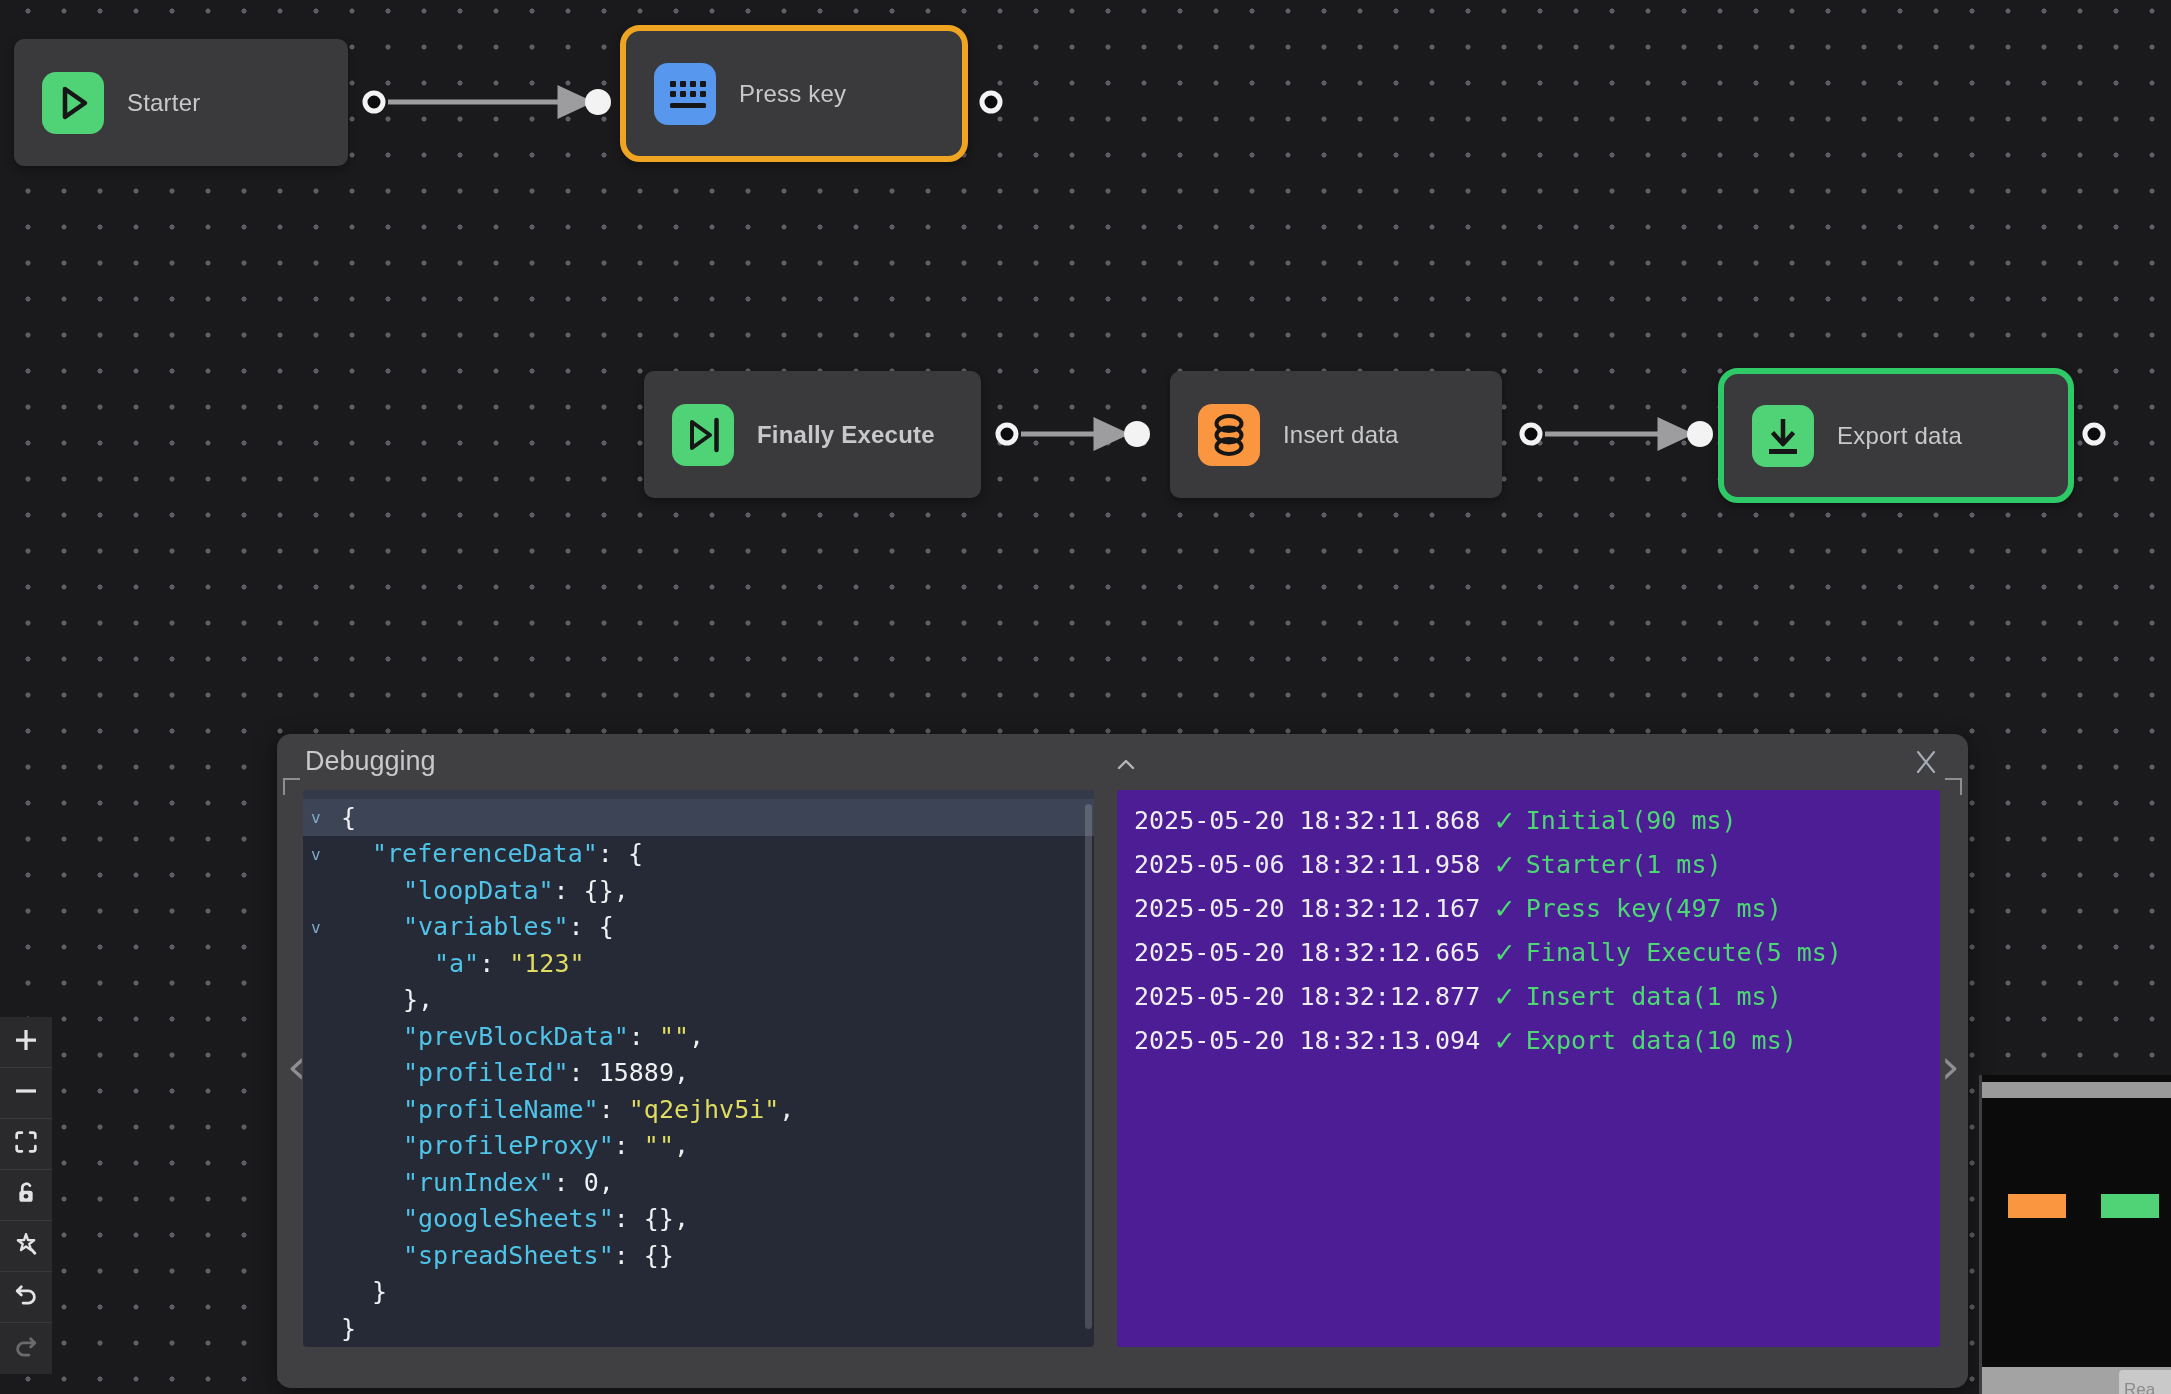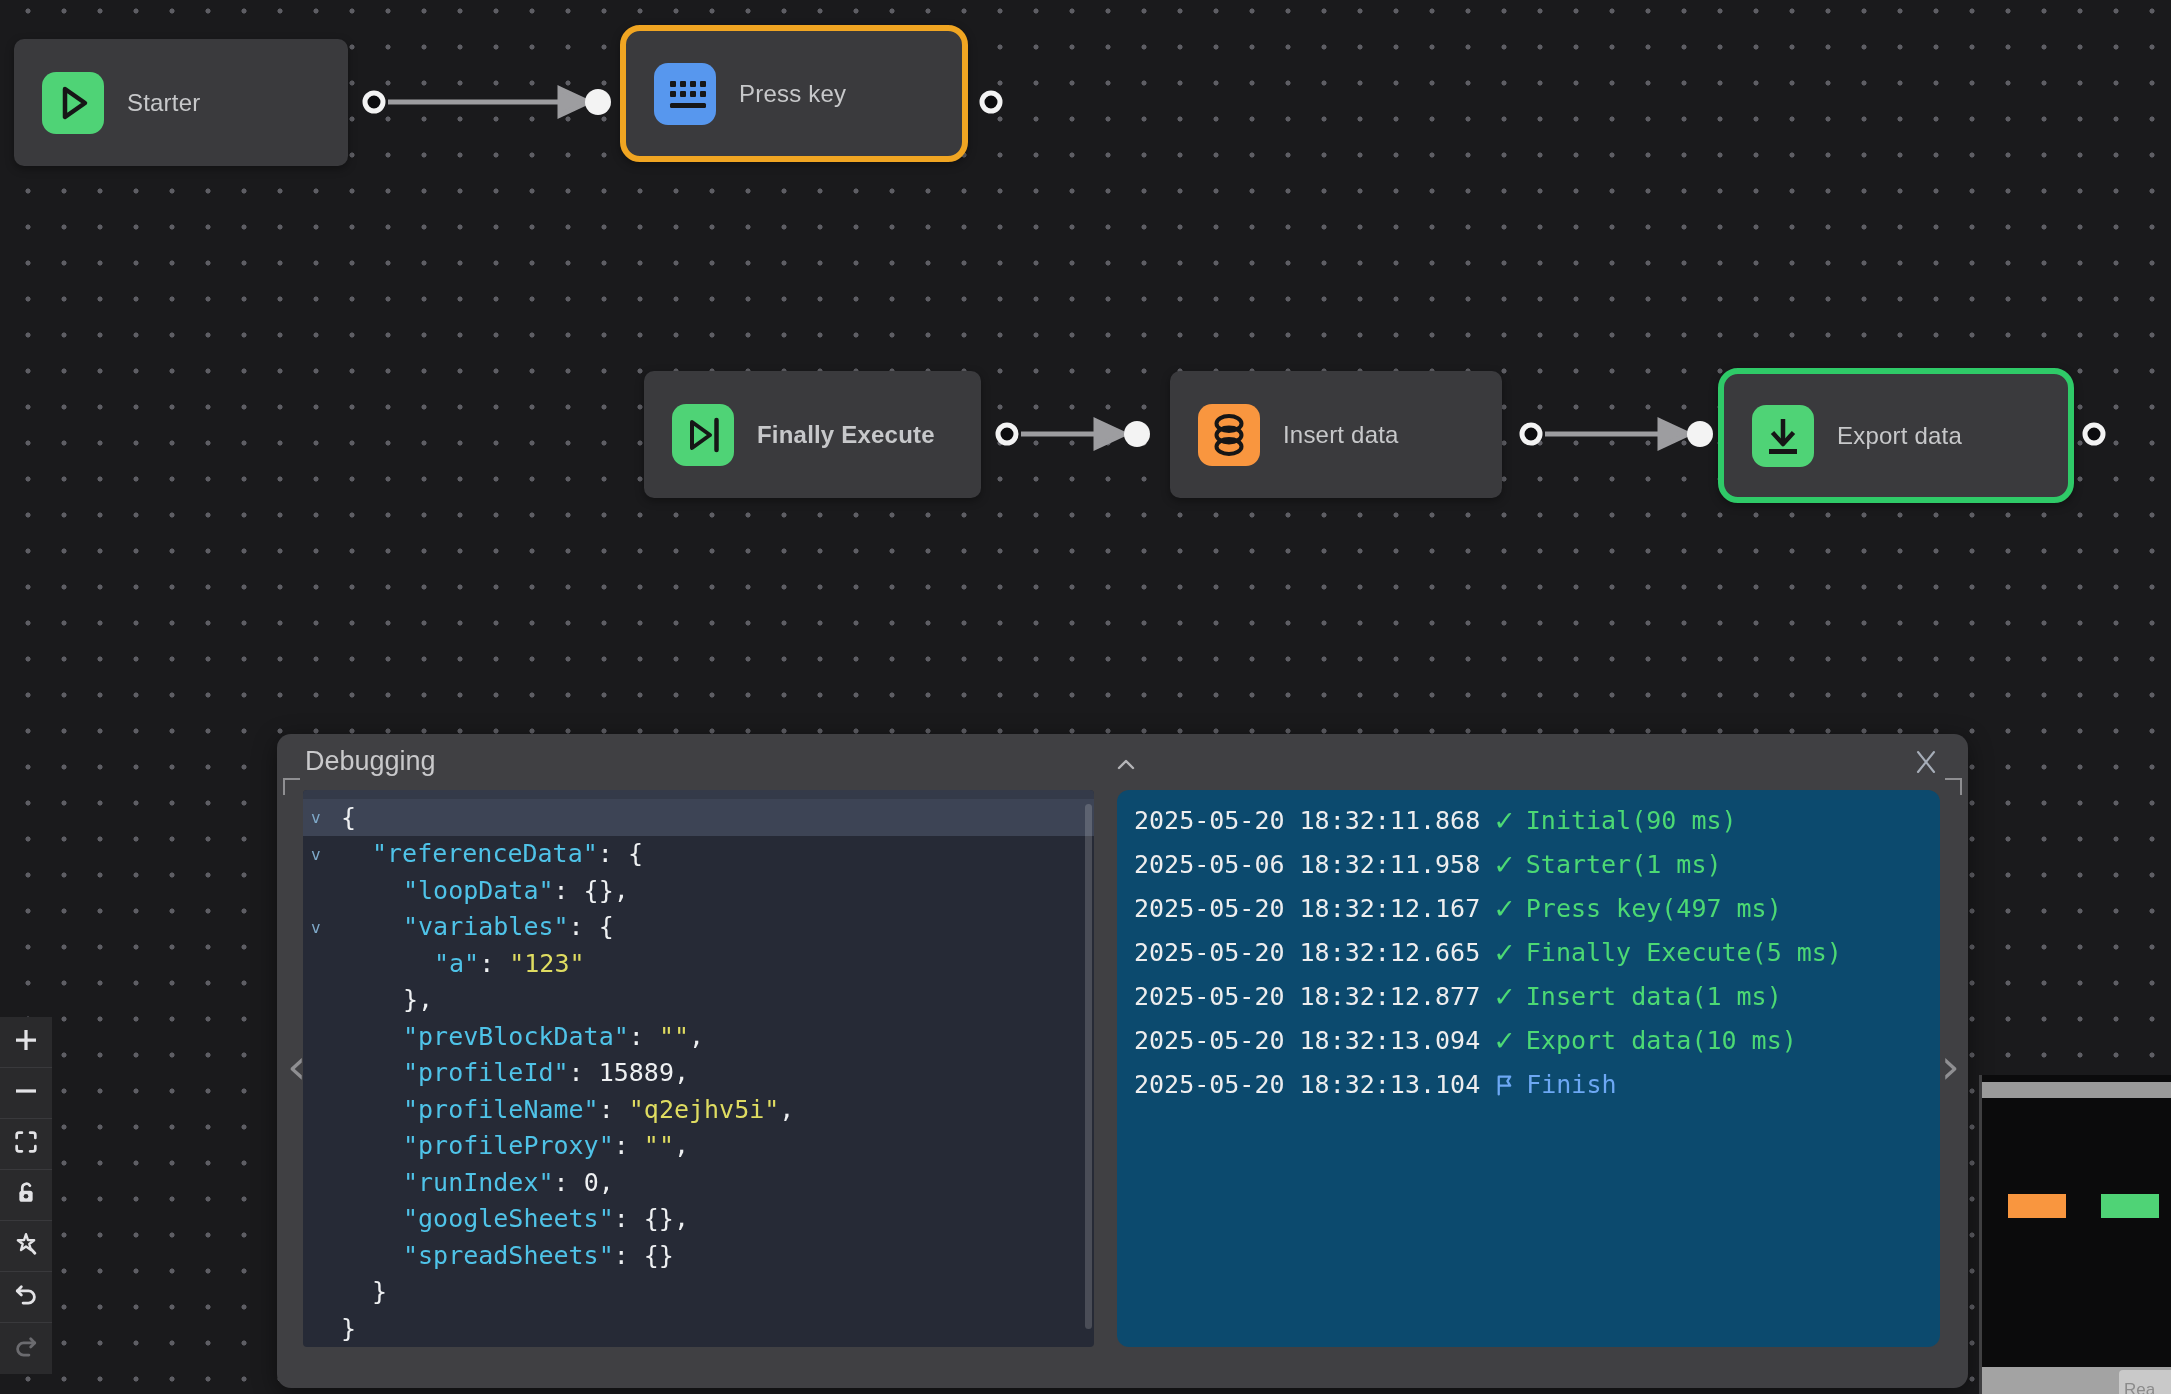--- a/index.html
+++ b/index.html
@@ -58,22 +58,22 @@
   .tk-key{color:#4fc3e8;} .tk-str{color:#dfdc61;} .tk-num{color:#eef0f2;} .tk-punc{color:#eef0f2;}
   .json-scrollthumb{position:absolute;right:2px;top:14px;width:7px;height:525px;
     background:rgba(255,255,255,.17);border-radius:4px;}
 
   .nav-chevron{position:absolute;font-family:"DejaVu Sans",sans-serif;font-size:48px;color:#8f8f92;
     line-height:1;user-select:none;}
   .nav-left{left:10px;top:308px;}
   .nav-right{right:8px;top:308px;}
 
   
-  .log-pane{position:absolute;left:840px;top:56px;width:823px;height:557px;background:#0c4a6e;
-    border-radius:12px;overflow:hidden;padding-top:8px;box-sizing:border-box;}
+  .log-pane{position:absolute;left:840px;top:56px;width:823px;height:557px;background:#4c1d95;
+    border-radius:3px;overflow:hidden;padding-top:8px;box-sizing:border-box;}
   .log-row{height:44px;display:flex;align-items:center;padding-left:17px;}
   .ts{font-family:"DejaVu Sans Mono",monospace;font-size:25px;color:#ededee;}
   .check{font-family:"DejaVu Sans",sans-serif;font-size:27px;color:#4cd974;margin:0 10px 0 13px;line-height:1;}
   .flagwrap{margin:0 8px 0 13px;display:flex;align-items:center;}
   .msg{font-family:"DejaVu Sans Mono",monospace;font-size:25px;color:#4cd974;}
   .log-row.finish .msg{color:#6da8f4;}
 
   
   .minimap{position:absolute;left:1979px;top:1075px;width:192px;height:319px;background:#0b0b0c;
     border-left:3px solid #3f3f41;box-sizing:border-box;overflow:hidden;padding-left:32px;}
@@ -283,29 +283,20 @@
           <div class="log-row">
             <span class="ts">2025-05-20 18:32:12.877</span>
             <span class="check">✓</span>
             <span class="msg">Insert data(1 ms)</span>
           </div>
           <div class="log-row">
             <span class="ts">2025-05-20 18:32:13.094</span>
             <span class="check">✓</span>
             <span class="msg">Export data(10 ms)</span>
           </div>
-          <div class="log-row finish">
-            <span class="ts">2025-05-20 18:32:13.104</span>
-            <span class="flagwrap">
-              <svg width="25" height="25" viewBox="0 0 24 24">
-                <path d="M5.5 21.5 V4.5 h11 l-2.7 4.2 2.7 4.3 H5.5" fill="none" stroke="#6da8f4" stroke-width="2.2" stroke-linejoin="round" stroke-linecap="round"></path>
-              </svg>
-            </span>
-            <span class="msg">Finish</span>
-          </div>
         </div>
     </div>
     <div class="nav-chevron nav-right">›</div>
   </div>
 
   <div class="minimap">
     <div class="mm-bar-top"></div>
     <div class="mm-block b0" style="background:#f9963f"></div>
     <div class="mm-block b1" style="background:#4fd376"></div>
     <div class="mm-bar-bottom"></div>

